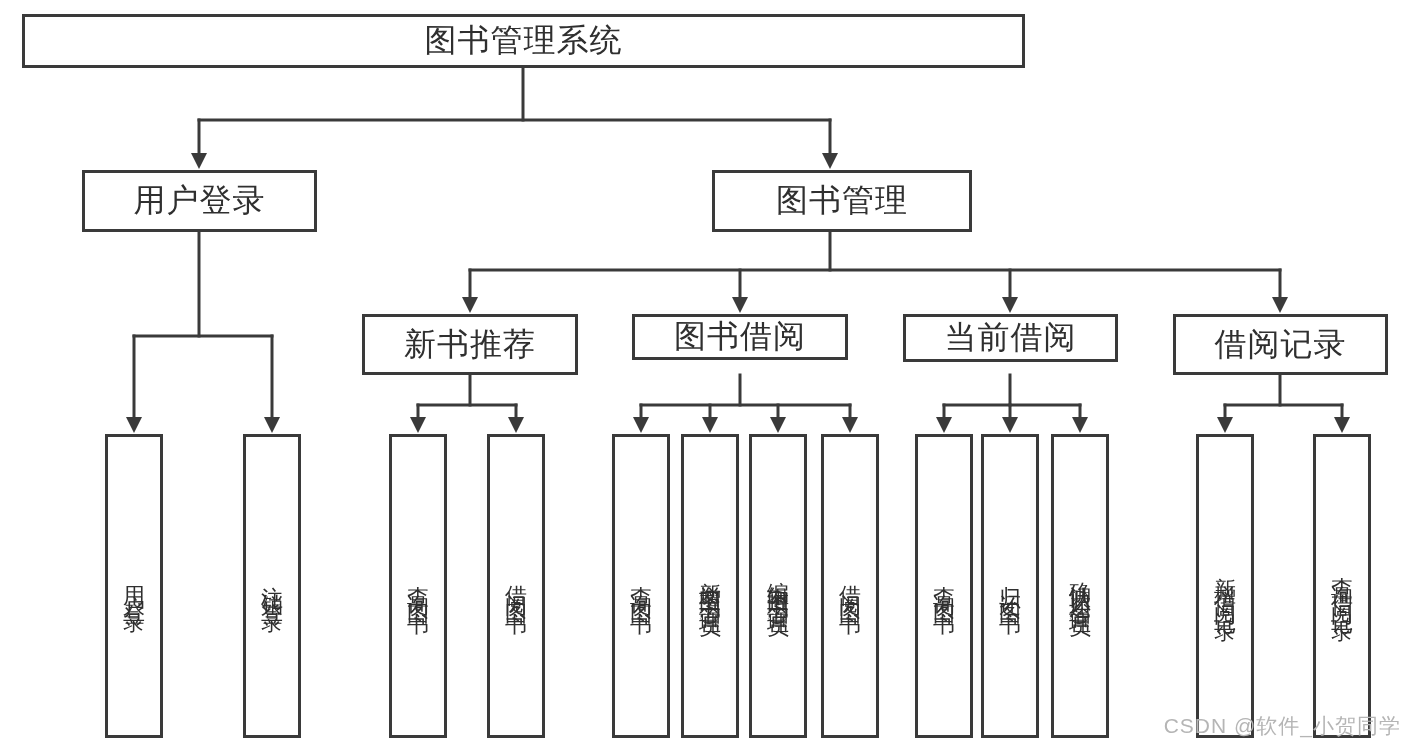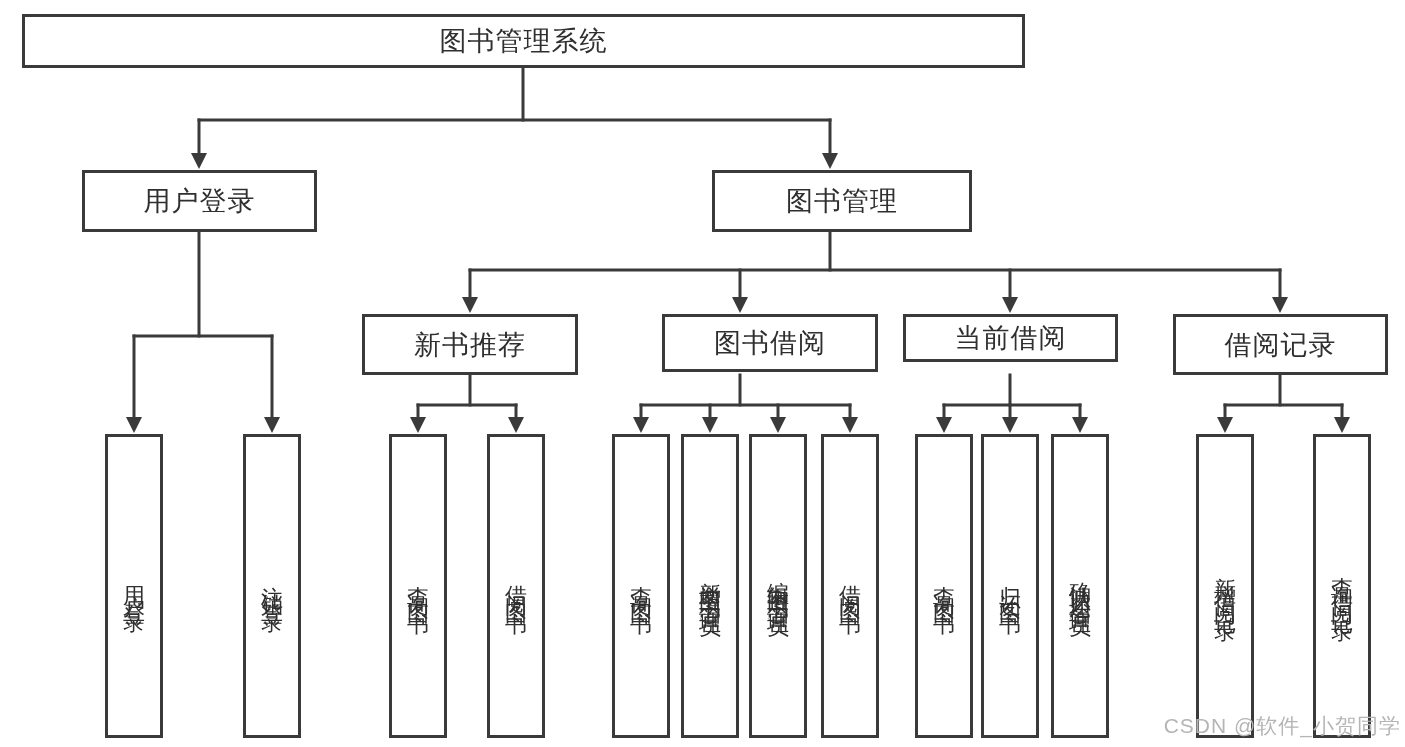--- a/index.html
+++ b/index.html
@@ -28,21 +28,21 @@
     fill:var(--line);stroke:none;
   }
   .node{
     position:absolute;
     border:3px solid var(--line);
     background:var(--bg);
     display:flex;align-items:center;justify-content:center;
     color:var(--text);
   }
   .node.h span{
-    font-size:27px;
+    font-size:32px;
     letter-spacing:1px;
     color:var(--text);
     white-space:nowrap;
   }
   .node.v span{
     writing-mode:vertical-lr;
     text-orientation:mixed;
     font-size:22px;
     letter-spacing:9px;
     color:var(--text);
@@ -149,21 +149,21 @@
   <div class="node h" style="left:82px;top:170px;width:235px;height:62px">
     <span>用户登录</span>
   </div>
   <div class="node h" style="left:712px;top:170px;width:260px;height:62px">
     <span>图书管理</span>
   </div>
 
   <div class="node h" style="left:362px;top:314px;width:216px;height:61px">
     <span>新书推荐</span>
   </div>
-  <div class="node h" style="left:662px;top:314px;width:216px;height:58px">
+  <div class="node h" style="left:632px;top:314px;width:216px;height:46px">
     <span>图书借阅</span>
   </div>
   <div class="node h" style="left:903px;top:314px;width:215px;height:48px">
     <span>当前借阅</span>
   </div>
   <div class="node h" style="left:1173px;top:314px;width:215px;height:61px">
     <span>借阅记录</span>
   </div>
 
   <div class="node v" style="left:105px;top:434px;width:58px;height:304px">

